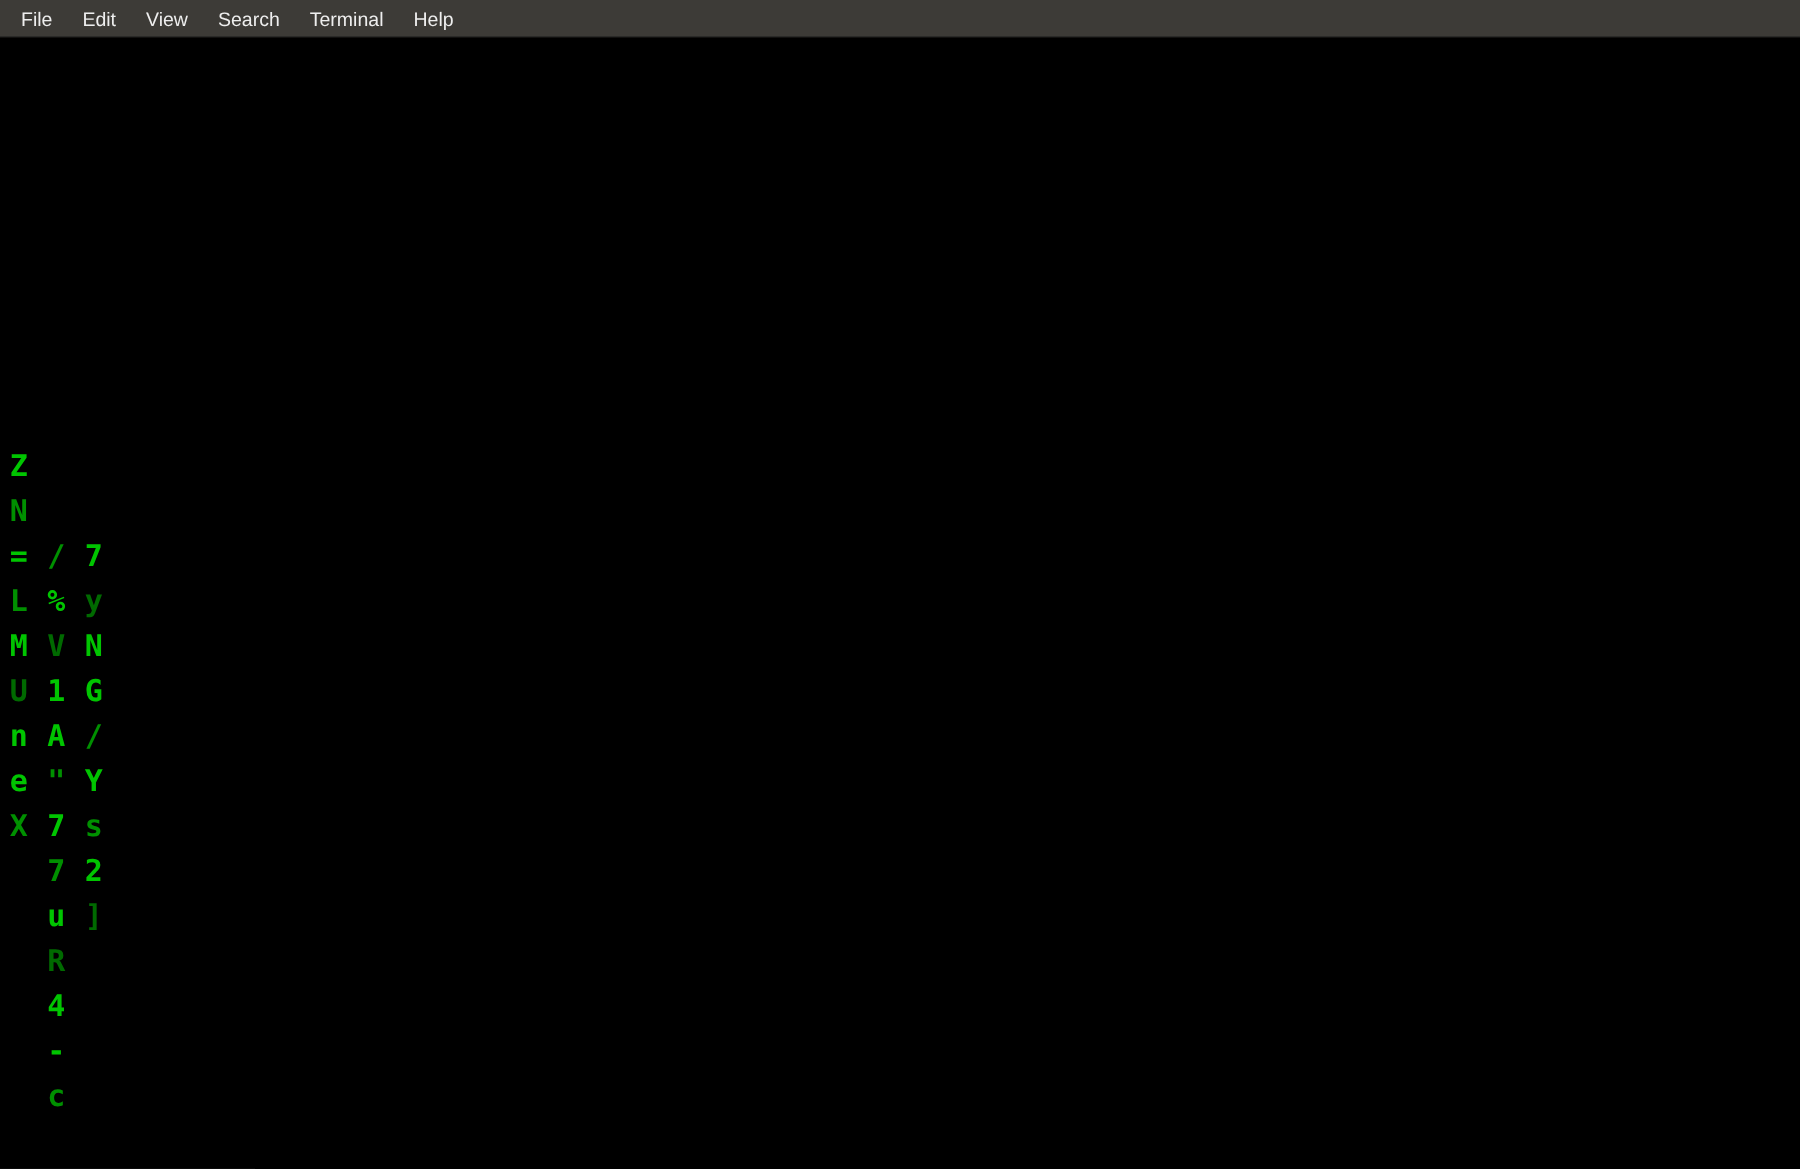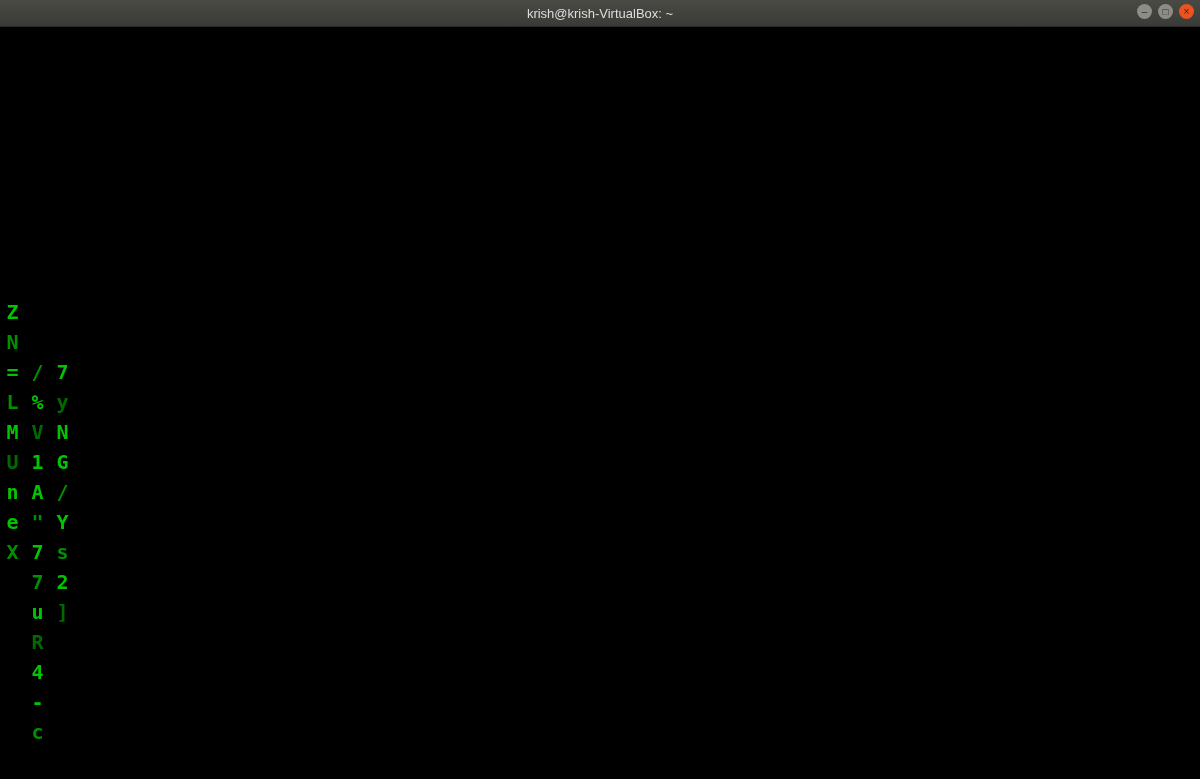--- a/index.html
+++ b/index.html
@@ -16,24 +16,24 @@
   .term pre{margin:0;padding:0;white-space:pre;letter-spacing:0;}
   .row{height:30px;} 
   .d{color:#009000;} 
   .vd{color:#006a00;} 
   .cell{display:inline-block;width:25px;text-align:center;}
 </style>
 </head>
 <body>
 
 <div class="window">
-  <div class="titlebar">
-    <span>krish@krish-VirtualBox: ~</span>
-    <div class="winbtns">
-      <div class="winbtn btn-min">–</div>
-      <div class="winbtn btn-max">□</div>
-      <div class="winbtn btn-close">×</div>
-    </div>
+  <div class="menubar">
+    <span class="mi">File</span>
+    <span class="mi">Edit</span>
+    <span class="mi">View</span>
+    <span class="mi">Search</span>
+    <span class="mi">Terminal</span>
+    <span class="mi">Help</span>
   </div>
   <div class="term" id="term">
     <pre id="matrix"><div class="row"><span class="cell"></span><span class="cell"></span><span class="cell"></span><span class="cell"></span><span class="cell"></span><span class="cell"></span><span class="cell"></span><span class="cell"></span><span class="cell"></span><span class="cell"></span><span class="cell"></span><span class="cell"></span><span class="cell"></span><span class="cell"></span><span class="cell"></span><span class="cell"></span><span class="cell"></span><span class="cell"></span><span class="cell"></span><span class="cell"></span><span class="cell"></span><span class="cell"></span><span class="cell"></span><span class="cell"></span><span class="cell"></span><span class="cell"></span><span class="cell"></span><span class="cell"></span><span class="cell"></span><span class="cell"></span><span class="cell"></span><span class="cell"></span><span class="cell"></span><span class="cell"></span><span class="cell"></span><span class="cell"></span><span class="cell"></span><span class="cell"></span><span class="cell"></span><span class="cell"></span><span class="cell"></span><span class="cell"></span><span class="cell"></span><span class="cell"></span><span class="cell"></span><span class="cell"></span><span class="cell"></span><span class="cell"></span></div><div class="row"><span class="cell"></span><span class="cell"></span><span class="cell"></span><span class="cell"></span><span class="cell"></span><span class="cell"></span><span class="cell"></span><span class="cell"></span><span class="cell"></span><span class="cell"></span><span class="cell"></span><span class="cell"></span><span class="cell"></span><span class="cell"></span><span class="cell"></span><span class="cell"></span><span class="cell"></span><span class="cell"></span><span class="cell"></span><span class="cell"></span><span class="cell"></span><span class="cell"></span><span class="cell"></span><span class="cell"></span><span class="cell"></span><span class="cell"></span><span class="cell"></span><span class="cell"></span><span class="cell"></span><span class="cell"></span><span class="cell"></span><span class="cell"></span><span class="cell"></span><span class="cell"></span><span class="cell"></span><span class="cell"></span><span class="cell"></span><span class="cell"></span><span class="cell"></span><span class="cell"></span><span class="cell"></span><span class="cell"></span><span class="cell"></span><span class="cell"></span><span class="cell"></span><span class="cell"></span><span class="cell"></span><span class="cell"></span></div><div class="row"><span class="cell"></span><span class="cell"></span><span class="cell"></span><span class="cell"></span><span class="cell"></span><span class="cell"></span><span class="cell"></span><span class="cell"></span><span class="cell"></span><span class="cell"></span><span class="cell"></span><span class="cell"></span><span class="cell"></span><span class="cell"></span><span class="cell"></span><span class="cell"></span><span class="cell"></span><span class="cell"></span><span class="cell"></span><span class="cell"></span><span class="cell"></span><span class="cell"></span><span class="cell"></span><span class="cell"></span><span class="cell"></span><span class="cell"></span><span class="cell"></span><span class="cell"></span><span class="cell"></span><span class="cell"></span><span class="cell"></span><span class="cell"></span><span class="cell"></span><span class="cell"></span><span class="cell"></span><span class="cell"></span><span class="cell"></span><span class="cell"></span><span class="cell"></span><span class="cell"></span><span class="cell"></span><span class="cell"></span><span class="cell"></span><span class="cell"></span><span class="cell"></span><span class="cell"></span><span class="cell"></span><span class="cell"></span></div><div class="row"><span class="cell"></span><span class="cell"></span><span class="cell"></span><span class="cell"></span><span class="cell"></span><span class="cell"></span><span class="cell"></span><span class="cell"></span><span class="cell"></span><span class="cell"></span><span class="cell"></span><span class="cell"></span><span class="cell"></span><span class="cell"></span><span class="cell"></span><span class="cell"></span><span class="cell"></span><span class="cell"></span><span class="cell"></span><span class="cell"></span><span class="cell"></span><span class="cell"></span><span class="cell"></span><span class="cell"></span><span class="cell"></span><span class="cell"></span><span class="cell"></span><span class="cell"></span><span class="cell"></span><span class="cell"></span><span class="cell"></span><span class="cell"></span><span class="cell"></span><span class="cell"></span><span class="cell"></span><span class="cell"></span><span class="cell"></span><span class="cell"></span><span class="cell"></span><span class="cell"></span><span class="cell"></span><span class="cell"></span><span class="cell"></span><span class="cell"></span><span class="cell"></span><span class="cell"></span><span class="cell"></span><span class="cell"></span></div><div class="row"><span class="cell"></span><span class="cell"></span><span class="cell"></span><span class="cell"></span><span class="cell"></span><span class="cell"></span><span class="cell"></span><span class="cell"></span><span class="cell"></span><span class="cell"></span><span class="cell"></span><span class="cell"></span><span class="cell"></span><span class="cell"></span><span class="cell"></span><span class="cell"></span><span class="cell"></span><span class="cell"></span><span class="cell"></span><span class="cell"></span><span class="cell"></span><span class="cell"></span><span class="cell"></span><span class="cell"></span><span class="cell"></span><span class="cell"></span><span class="cell"></span><span class="cell"></span><span class="cell"></span><span class="cell"></span><span class="cell"></span><span class="cell"></span><span class="cell"></span><span class="cell"></span><span class="cell"></span><span class="cell"></span><span class="cell"></span><span class="cell"></span><span class="cell"></span><span class="cell"></span><span class="cell"></span><span class="cell"></span><span class="cell"></span><span class="cell"></span><span class="cell"></span><span class="cell"></span><span class="cell"></span><span class="cell"></span></div><div class="row"><span class="cell"></span><span class="cell"></span><span class="cell"></span><span class="cell"></span><span class="cell"></span><span class="cell"></span><span class="cell"></span><span class="cell"></span><span class="cell"></span><span class="cell"></span><span class="cell"></span><span class="cell"></span><span class="cell"></span><span class="cell"></span><span class="cell"></span><span class="cell"></span><span class="cell"></span><span class="cell"></span><span class="cell"></span><span class="cell"></span><span class="cell"></span><span class="cell"></span><span class="cell"></span><span class="cell"></span><span class="cell"></span><span class="cell"></span><span class="cell"></span><span class="cell"></span><span class="cell"></span><span class="cell"></span><span class="cell"></span><span class="cell"></span><span class="cell"></span><span class="cell"></span><span class="cell"></span><span class="cell"></span><span class="cell"></span><span class="cell"></span><span class="cell"></span><span class="cell"></span><span class="cell"></span><span class="cell"></span><span class="cell"></span><span class="cell"></span><span class="cell"></span><span class="cell"></span><span class="cell"></span><span class="cell"></span></div><div class="row"><span class="cell"></span><span class="cell"></span><span class="cell"></span><span class="cell"></span><span class="cell"></span><span class="cell"></span><span class="cell"></span><span class="cell"></span><span class="cell"></span><span class="cell"></span><span class="cell"></span><span class="cell"></span><span class="cell"></span><span class="cell"></span><span class="cell"></span><span class="cell"></span><span class="cell"></span><span class="cell"></span><span class="cell"></span><span class="cell"></span><span class="cell"></span><span class="cell"></span><span class="cell"></span><span class="cell"></span><span class="cell"></span><span class="cell"></span><span class="cell"></span><span class="cell"></span><span class="cell"></span><span class="cell"></span><span class="cell"></span><span class="cell"></span><span class="cell"></span><span class="cell"></span><span class="cell"></span><span class="cell"></span><span class="cell"></span><span class="cell"></span><span class="cell"></span><span class="cell"></span><span class="cell"></span><span class="cell"></span><span class="cell"></span><span class="cell"></span><span class="cell"></span><span class="cell"></span><span class="cell"></span><span class="cell"></span></div><div class="row"><span class="cell"></span><span class="cell"></span><span class="cell"></span><span class="cell"></span><span class="cell"></span><span class="cell"></span><span class="cell"></span><span class="cell"></span><span class="cell"></span><span class="cell"></span><span class="cell"></span><span class="cell"></span><span class="cell"></span><span class="cell"></span><span class="cell"></span><span class="cell"></span><span class="cell"></span><span class="cell"></span><span class="cell"></span><span class="cell"></span><span class="cell"></span><span class="cell"></span><span class="cell"></span><span class="cell"></span><span class="cell"></span><span class="cell"></span><span class="cell"></span><span class="cell"></span><span class="cell"></span><span class="cell"></span><span class="cell"></span><span class="cell"></span><span class="cell"></span><span class="cell"></span><span class="cell"></span><span class="cell"></span><span class="cell"></span><span class="cell"></span><span class="cell"></span><span class="cell"></span><span class="cell"></span><span class="cell"></span><span class="cell"></span><span class="cell"></span><span class="cell"></span><span class="cell"></span><span class="cell"></span><span class="cell"></span></div><div class="row"><span class="cell"></span><span class="cell"></span><span class="cell"></span><span class="cell"></span><span class="cell"></span><span class="cell"></span><span class="cell"></span><span class="cell"></span><span class="cell"></span><span class="cell"></span><span class="cell"></span><span class="cell"></span><span class="cell"></span><span class="cell"></span><span class="cell"></span><span class="cell"></span><span class="cell"></span><span class="cell"></span><span class="cell"></span><span class="cell"></span><span class="cell"></span><span class="cell"></span><span class="cell"></span><span class="cell"></span><span class="cell"></span><span class="cell"></span><span class="cell"></span><span class="cell"></span><span class="cell"></span><span class="cell"></span><span class="cell"></span><span class="cell"></span><span class="cell"></span><span class="cell"></span><span class="cell"></span><span class="cell"></span><span class="cell"></span><span class="cell"></span><span class="cell"></span><span class="cell"></span><span class="cell"></span><span class="cell"></span><span class="cell"></span><span class="cell"></span><span class="cell"></span><span class="cell"></span><span class="cell"></span><span class="cell"></span></div><div class="row"><span class="cell">Z</span><span class="cell"></span><span class="cell"></span><span class="cell"></span><span class="cell"></span><span class="cell"></span><span class="cell"></span><span class="cell"></span><span class="cell"></span><span class="cell"></span><span class="cell"></span><span class="cell"></span><span class="cell"></span><span class="cell"></span><span class="cell"></span><span class="cell"></span><span class="cell"></span><span class="cell"></span><span class="cell"></span><span class="cell"></span><span class="cell"></span><span class="cell"></span><span class="cell"></span><span class="cell"></span><span class="cell"></span><span class="cell"></span><span class="cell"></span><span class="cell"></span><span class="cell"></span><span class="cell"></span><span class="cell"></span><span class="cell"></span><span class="cell"></span><span class="cell"></span><span class="cell"></span><span class="cell"></span><span class="cell"></span><span class="cell"></span><span class="cell"></span><span class="cell"></span><span class="cell"></span><span class="cell"></span><span class="cell"></span><span class="cell"></span><span class="cell"></span><span class="cell"></span><span class="cell"></span><span class="cell"></span></div><div class="row"><span class="cell d">N</span><span class="cell"></span><span class="cell"></span><span class="cell"></span><span class="cell"></span><span class="cell"></span><span class="cell"></span><span class="cell"></span><span class="cell"></span><span class="cell"></span><span class="cell"></span><span class="cell"></span><span class="cell"></span><span class="cell"></span><span class="cell"></span><span class="cell"></span><span class="cell"></span><span class="cell"></span><span class="cell"></span><span class="cell"></span><span class="cell"></span><span class="cell"></span><span class="cell"></span><span class="cell"></span><span class="cell"></span><span class="cell"></span><span class="cell"></span><span class="cell"></span><span class="cell"></span><span class="cell"></span><span class="cell"></span><span class="cell"></span><span class="cell"></span><span class="cell"></span><span class="cell"></span><span class="cell"></span><span class="cell"></span><span class="cell"></span><span class="cell"></span><span class="cell"></span><span class="cell"></span><span class="cell"></span><span class="cell"></span><span class="cell"></span><span class="cell"></span><span class="cell"></span><span class="cell"></span><span class="cell"></span></div><div class="row"><span class="cell">=</span><span class="cell d">/</span><span class="cell">7</span><span class="cell"></span><span class="cell"></span><span class="cell"></span><span class="cell"></span><span class="cell"></span><span class="cell"></span><span class="cell"></span><span class="cell"></span><span class="cell"></span><span class="cell"></span><span class="cell"></span><span class="cell"></span><span class="cell"></span><span class="cell"></span><span class="cell"></span><span class="cell"></span><span class="cell"></span><span class="cell"></span><span class="cell"></span><span class="cell"></span><span class="cell"></span><span class="cell"></span><span class="cell"></span><span class="cell"></span><span class="cell"></span><span class="cell"></span><span class="cell"></span><span class="cell"></span><span class="cell"></span><span class="cell"></span><span class="cell"></span><span class="cell"></span><span class="cell"></span><span class="cell"></span><span class="cell"></span><span class="cell"></span><span class="cell"></span><span class="cell"></span><span class="cell"></span><span class="cell"></span><span class="cell"></span><span class="cell"></span><span class="cell"></span><span class="cell"></span><span class="cell"></span></div><div class="row"><span class="cell d">L</span><span class="cell">%</span><span class="cell vd">y</span><span class="cell"></span><span class="cell"></span><span class="cell"></span><span class="cell"></span><span class="cell"></span><span class="cell"></span><span class="cell"></span><span class="cell"></span><span class="cell"></span><span class="cell"></span><span class="cell"></span><span class="cell"></span><span class="cell"></span><span class="cell"></span><span class="cell"></span><span class="cell"></span><span class="cell"></span><span class="cell"></span><span class="cell"></span><span class="cell"></span><span class="cell"></span><span class="cell"></span><span class="cell"></span><span class="cell"></span><span class="cell"></span><span class="cell"></span><span class="cell"></span><span class="cell"></span><span class="cell"></span><span class="cell"></span><span class="cell"></span><span class="cell"></span><span class="cell"></span><span class="cell"></span><span class="cell"></span><span class="cell"></span><span class="cell"></span><span class="cell"></span><span class="cell"></span><span class="cell"></span><span class="cell"></span><span class="cell"></span><span class="cell"></span><span class="cell"></span><span class="cell"></span></div><div class="row"><span class="cell">M</span><span class="cell vd">V</span><span class="cell">N</span><span class="cell"></span><span class="cell"></span><span class="cell"></span><span class="cell"></span><span class="cell"></span><span class="cell"></span><span class="cell"></span><span class="cell"></span><span class="cell"></span><span class="cell"></span><span class="cell"></span><span class="cell"></span><span class="cell"></span><span class="cell"></span><span class="cell"></span><span class="cell"></span><span class="cell"></span><span class="cell"></span><span class="cell"></span><span class="cell"></span><span class="cell"></span><span class="cell"></span><span class="cell"></span><span class="cell"></span><span class="cell"></span><span class="cell"></span><span class="cell"></span><span class="cell"></span><span class="cell"></span><span class="cell"></span><span class="cell"></span><span class="cell"></span><span class="cell"></span><span class="cell"></span><span class="cell"></span><span class="cell"></span><span class="cell"></span><span class="cell"></span><span class="cell"></span><span class="cell"></span><span class="cell"></span><span class="cell"></span><span class="cell"></span><span class="cell"></span><span class="cell"></span></div><div class="row"><span class="cell vd">U</span><span class="cell">1</span><span class="cell">G</span><span class="cell"></span><span class="cell"></span><span class="cell"></span><span class="cell"></span><span class="cell"></span><span class="cell"></span><span class="cell"></span><span class="cell"></span><span class="cell"></span><span class="cell"></span><span class="cell"></span><span class="cell"></span><span class="cell"></span><span class="cell"></span><span class="cell"></span><span class="cell"></span><span class="cell"></span><span class="cell"></span><span class="cell"></span><span class="cell"></span><span class="cell"></span><span class="cell"></span><span class="cell"></span><span class="cell"></span><span class="cell"></span><span class="cell"></span><span class="cell"></span><span class="cell"></span><span class="cell"></span><span class="cell"></span><span class="cell"></span><span class="cell"></span><span class="cell"></span><span class="cell"></span><span class="cell"></span><span class="cell"></span><span class="cell"></span><span class="cell"></span><span class="cell"></span><span class="cell"></span><span class="cell"></span><span class="cell"></span><span class="cell"></span><span class="cell"></span><span class="cell"></span></div><div class="row"><span class="cell">n</span><span class="cell">A</span><span class="cell d">/</span><span class="cell"></span><span class="cell"></span><span class="cell"></span><span class="cell"></span><span class="cell"></span><span class="cell"></span><span class="cell"></span><span class="cell"></span><span class="cell"></span><span class="cell"></span><span class="cell"></span><span class="cell"></span><span class="cell"></span><span class="cell"></span><span class="cell"></span><span class="cell"></span><span class="cell"></span><span class="cell"></span><span class="cell"></span><span class="cell"></span><span class="cell"></span><span class="cell"></span><span class="cell"></span><span class="cell"></span><span class="cell"></span><span class="cell"></span><span class="cell"></span><span class="cell"></span><span class="cell"></span><span class="cell"></span><span class="cell"></span><span class="cell"></span><span class="cell"></span><span class="cell"></span><span class="cell"></span><span class="cell"></span><span class="cell"></span><span class="cell"></span><span class="cell"></span><span class="cell"></span><span class="cell"></span><span class="cell"></span><span class="cell"></span><span class="cell"></span><span class="cell"></span></div><div class="row"><span class="cell">e</span><span class="cell d">"</span><span class="cell">Y</span><span class="cell"></span><span class="cell"></span><span class="cell"></span><span class="cell"></span><span class="cell"></span><span class="cell"></span><span class="cell"></span><span class="cell"></span><span class="cell"></span><span class="cell"></span><span class="cell"></span><span class="cell"></span><span class="cell"></span><span class="cell"></span><span class="cell"></span><span class="cell"></span><span class="cell"></span><span class="cell"></span><span class="cell"></span><span class="cell"></span><span class="cell"></span><span class="cell"></span><span class="cell"></span><span class="cell"></span><span class="cell"></span><span class="cell"></span><span class="cell"></span><span class="cell"></span><span class="cell"></span><span class="cell"></span><span class="cell"></span><span class="cell"></span><span class="cell"></span><span class="cell"></span><span class="cell"></span><span class="cell"></span><span class="cell"></span><span class="cell"></span><span class="cell"></span><span class="cell"></span><span class="cell"></span><span class="cell"></span><span class="cell"></span><span class="cell"></span><span class="cell"></span></div><div class="row"><span class="cell d">X</span><span class="cell">7</span><span class="cell d">s</span><span class="cell"></span><span class="cell"></span><span class="cell"></span><span class="cell"></span><span class="cell"></span><span class="cell"></span><span class="cell"></span><span class="cell"></span><span class="cell"></span><span class="cell"></span><span class="cell"></span><span class="cell"></span><span class="cell"></span><span class="cell"></span><span class="cell"></span><span class="cell"></span><span class="cell"></span><span class="cell"></span><span class="cell"></span><span class="cell"></span><span class="cell"></span><span class="cell"></span><span class="cell"></span><span class="cell"></span><span class="cell"></span><span class="cell"></span><span class="cell"></span><span class="cell"></span><span class="cell"></span><span class="cell"></span><span class="cell"></span><span class="cell"></span><span class="cell"></span><span class="cell"></span><span class="cell"></span><span class="cell"></span><span class="cell"></span><span class="cell"></span><span class="cell"></span><span class="cell"></span><span class="cell"></span><span class="cell"></span><span class="cell"></span><span class="cell"></span><span class="cell"></span></div><div class="row"><span class="cell"></span><span class="cell d">7</span><span class="cell">2</span><span class="cell"></span><span class="cell"></span><span class="cell"></span><span class="cell"></span><span class="cell"></span><span class="cell"></span><span class="cell"></span><span class="cell"></span><span class="cell"></span><span class="cell"></span><span class="cell"></span><span class="cell"></span><span class="cell"></span><span class="cell"></span><span class="cell"></span><span class="cell"></span><span class="cell"></span><span class="cell"></span><span class="cell"></span><span class="cell"></span><span class="cell"></span><span class="cell"></span><span class="cell"></span><span class="cell"></span><span class="cell"></span><span class="cell"></span><span class="cell"></span><span class="cell"></span><span class="cell"></span><span class="cell"></span><span class="cell"></span><span class="cell"></span><span class="cell"></span><span class="cell"></span><span class="cell"></span><span class="cell"></span><span class="cell"></span><span class="cell"></span><span class="cell"></span><span class="cell"></span><span class="cell"></span><span class="cell"></span><span class="cell"></span><span class="cell"></span><span class="cell"></span></div><div class="row"><span class="cell"></span><span class="cell">u</span><span class="cell vd">]</span><span class="cell"></span><span class="cell"></span><span class="cell"></span><span class="cell"></span><span class="cell"></span><span class="cell"></span><span class="cell"></span><span class="cell"></span><span class="cell"></span><span class="cell"></span><span class="cell"></span><span class="cell"></span><span class="cell"></span><span class="cell"></span><span class="cell"></span><span class="cell"></span><span class="cell"></span><span class="cell"></span><span class="cell"></span><span class="cell"></span><span class="cell"></span><span class="cell"></span><span class="cell"></span><span class="cell"></span><span class="cell"></span><span class="cell"></span><span class="cell"></span><span class="cell"></span><span class="cell"></span><span class="cell"></span><span class="cell"></span><span class="cell"></span><span class="cell"></span><span class="cell"></span><span class="cell"></span><span class="cell"></span><span class="cell"></span><span class="cell"></span><span class="cell"></span><span class="cell"></span><span class="cell"></span><span class="cell"></span><span class="cell"></span><span class="cell"></span><span class="cell"></span></div><div class="row"><span class="cell"></span><span class="cell vd">R</span><span class="cell"></span><span class="cell"></span><span class="cell"></span><span class="cell"></span><span class="cell"></span><span class="cell"></span><span class="cell"></span><span class="cell"></span><span class="cell"></span><span class="cell"></span><span class="cell"></span><span class="cell"></span><span class="cell"></span><span class="cell"></span><span class="cell"></span><span class="cell"></span><span class="cell"></span><span class="cell"></span><span class="cell"></span><span class="cell"></span><span class="cell"></span><span class="cell"></span><span class="cell"></span><span class="cell"></span><span class="cell"></span><span class="cell"></span><span class="cell"></span><span class="cell"></span><span class="cell"></span><span class="cell"></span><span class="cell"></span><span class="cell"></span><span class="cell"></span><span class="cell"></span><span class="cell"></span><span class="cell"></span><span class="cell"></span><span class="cell"></span><span class="cell"></span><span class="cell"></span><span class="cell"></span><span class="cell"></span><span class="cell"></span><span class="cell"></span><span class="cell"></span><span class="cell"></span></div><div class="row"><span class="cell"></span><span class="cell">4</span><span class="cell"></span><span class="cell"></span><span class="cell"></span><span class="cell"></span><span class="cell"></span><span class="cell"></span><span class="cell"></span><span class="cell"></span><span class="cell"></span><span class="cell"></span><span class="cell"></span><span class="cell"></span><span class="cell"></span><span class="cell"></span><span class="cell"></span><span class="cell"></span><span class="cell"></span><span class="cell"></span><span class="cell"></span><span class="cell"></span><span class="cell"></span><span class="cell"></span><span class="cell"></span><span class="cell"></span><span class="cell"></span><span class="cell"></span><span class="cell"></span><span class="cell"></span><span class="cell"></span><span class="cell"></span><span class="cell"></span><span class="cell"></span><span class="cell"></span><span class="cell"></span><span class="cell"></span><span class="cell"></span><span class="cell"></span><span class="cell"></span><span class="cell"></span><span class="cell"></span><span class="cell"></span><span class="cell"></span><span class="cell"></span><span class="cell"></span><span class="cell"></span><span class="cell"></span></div><div class="row"><span class="cell"></span><span class="cell">-</span><span class="cell"></span><span class="cell"></span><span class="cell"></span><span class="cell"></span><span class="cell"></span><span class="cell"></span><span class="cell"></span><span class="cell"></span><span class="cell"></span><span class="cell"></span><span class="cell"></span><span class="cell"></span><span class="cell"></span><span class="cell"></span><span class="cell"></span><span class="cell"></span><span class="cell"></span><span class="cell"></span><span class="cell"></span><span class="cell"></span><span class="cell"></span><span class="cell"></span><span class="cell"></span><span class="cell"></span><span class="cell"></span><span class="cell"></span><span class="cell"></span><span class="cell"></span><span class="cell"></span><span class="cell"></span><span class="cell"></span><span class="cell"></span><span class="cell"></span><span class="cell"></span><span class="cell"></span><span class="cell"></span><span class="cell"></span><span class="cell"></span><span class="cell"></span><span class="cell"></span><span class="cell"></span><span class="cell"></span><span class="cell"></span><span class="cell"></span><span class="cell"></span><span class="cell"></span></div><div class="row"><span class="cell"></span><span class="cell d">c</span><span class="cell"></span><span class="cell"></span><span class="cell"></span><span class="cell"></span><span class="cell"></span><span class="cell"></span><span class="cell"></span><span class="cell"></span><span class="cell"></span><span class="cell"></span><span class="cell"></span><span class="cell"></span><span class="cell"></span><span class="cell"></span><span class="cell"></span><span class="cell"></span><span class="cell"></span><span class="cell"></span><span class="cell"></span><span class="cell"></span><span class="cell"></span><span class="cell"></span><span class="cell"></span><span class="cell"></span><span class="cell"></span><span class="cell"></span><span class="cell"></span><span class="cell"></span><span class="cell"></span><span class="cell"></span><span class="cell"></span><span class="cell"></span><span class="cell"></span><span class="cell"></span><span class="cell"></span><span class="cell"></span><span class="cell"></span><span class="cell"></span><span class="cell"></span><span class="cell"></span><span class="cell"></span><span class="cell"></span><span class="cell"></span><span class="cell"></span><span class="cell"></span><span class="cell"></span></div></pre>
   </div>
 </div>
 
 </body></html>

